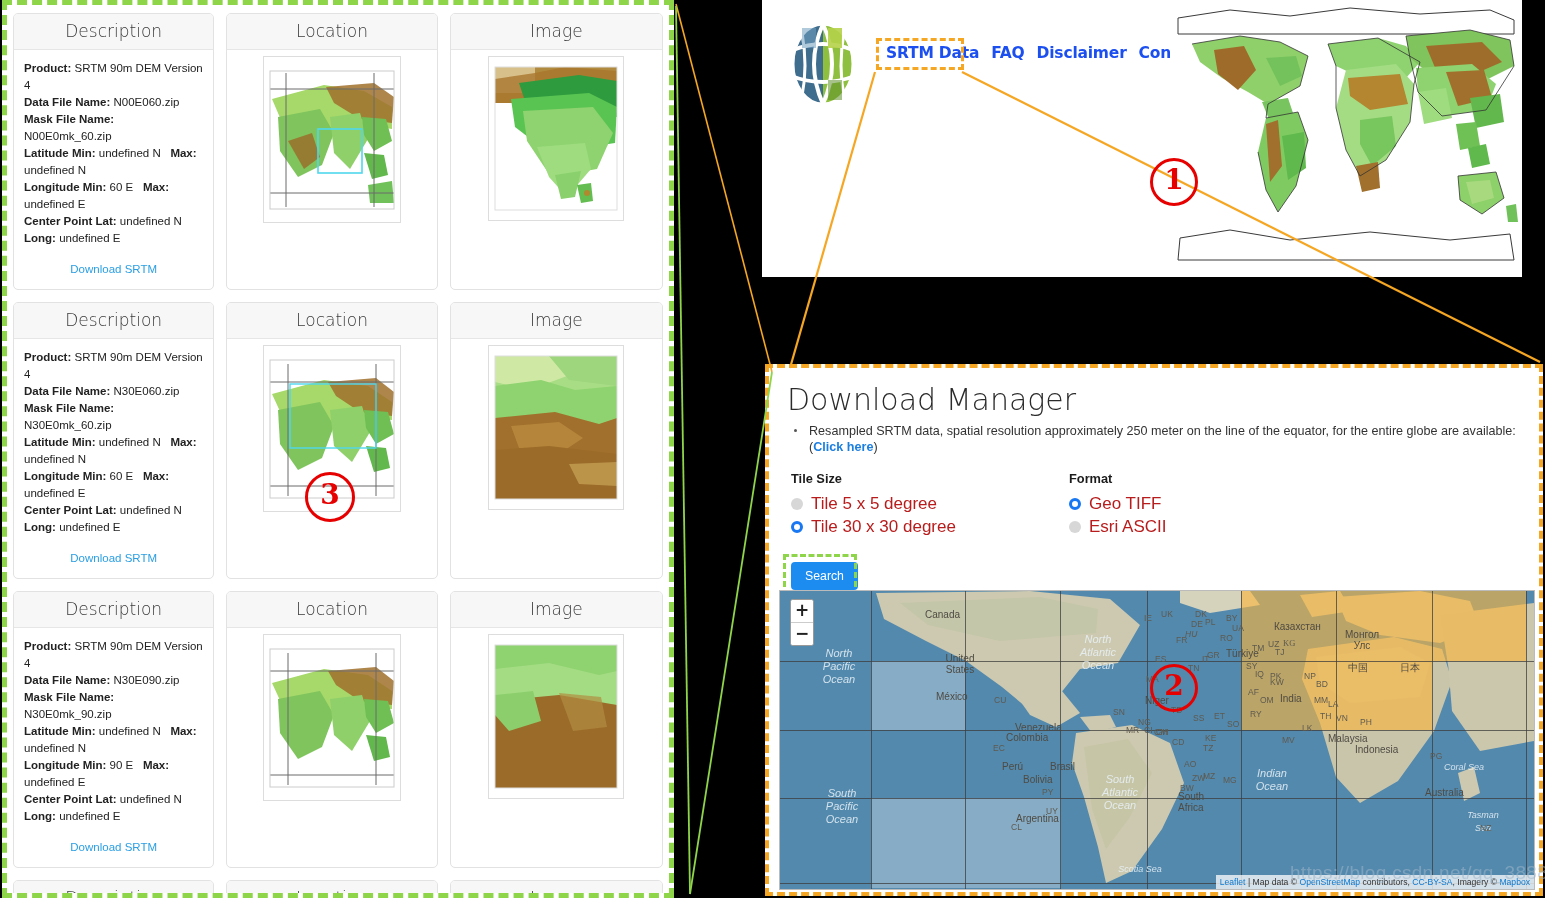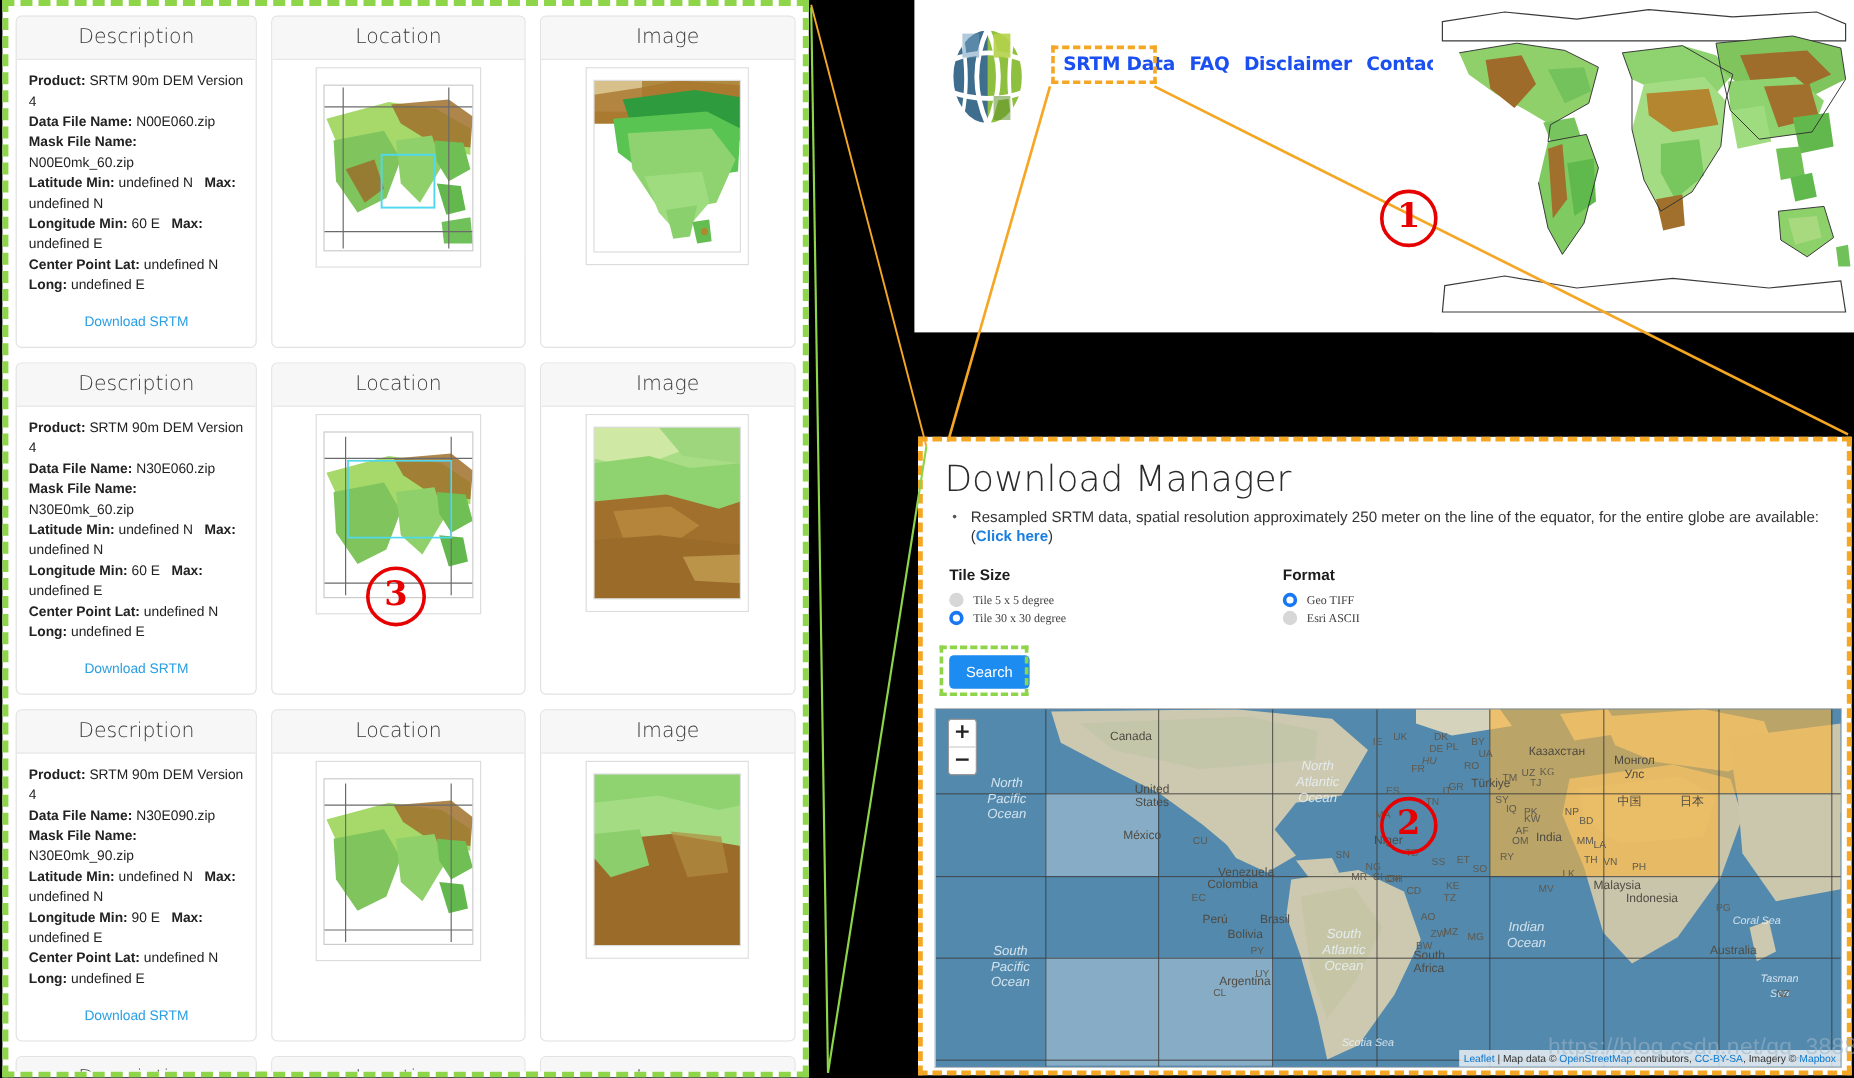--- a/index.html
+++ b/index.html
@@ -25,21 +25,21 @@
   .desc-lines b{font-weight:bold;}
   .dl-link{display:block;text-align:center;color:#2a9fe3;font-size:11.5px;
      margin-top:16px;margin-bottom:6px;text-decoration:none;cursor:pointer;}
   .thumb-wrap{display:flex;justify-content:center;align-items:center;padding:6px 0 4px 0;}
   .thumb{border:1px solid #dddddd;background:#fff;}
   .thumb.loc{width:136px;height:165px;}
   .thumb.img{width:134px;height:163px;}
 
   
   #site-header{position:absolute;left:762px;top:0;width:760px;height:277px;
-     background:#fff;overflow:hidden;padding-left:24px;}
+     background:#fff;overflow:hidden;}
   #globe-logo{position:absolute;left:26px;top:22px;width:70px;height:84px;}
   #main-nav{position:absolute;left:118px;top:42px;display:flex;align-items:center;gap:0;}
   .nav-link{color:#1b4ff0;font-weight:bold;font-size:15.5px;
      font-family:"DejaVu Sans",sans-serif;letter-spacing:-.2px;
      text-decoration:none;cursor:pointer;white-space:nowrap;padding:2px 6px;}
   #nav-hl{position:absolute;left:114px;top:38px;width:88px;height:32px;
      border:3px dashed #f5a623;box-sizing:border-box;pointer-events:none;}
   #world-map{position:absolute;right:0;top:0;width:352px;height:277px;}
 
   
@@ -54,21 +54,21 @@
      width:3px;height:3px;background:#555;border-radius:50%;}
   .bullets li.strong{font-weight:bold;}
   .click-here{color:#1b7fe0;font-weight:bold;text-decoration:none;cursor:pointer;}
   #options{display:flex;margin:16px 0 0 22px;}
   .opt-col{width:278px;}
   .opt-title{font-weight:bold;font-size:12.8px;color:#1c1c1c;margin-bottom:8px;}
   .radio-row{display:flex;align-items:center;margin-bottom:3px;cursor:pointer;}
   .radio{width:12px;height:12px;border-radius:50%;background:#d7d7d7;
      margin-right:8px;flex:0 0 auto;box-sizing:border-box;}
   .radio.on{background:#fff;border:3px solid #1877f2;}
-  .radio-label{font-size:10px;color:#404040;font-family:Liberation Serif, serif;}
+  .radio-label{font-size:17px;color:#b91c1c;}
   #search-zone{position:relative;margin:22px 0 0 22px;width:70px;}
   #search-btn{background:#1d8cf0;color:#fff;border:none;border-radius:4px;
      font-size:12.3px;padding:7px 14px;cursor:pointer;
      font-family:"Liberation Sans",sans-serif;}
   #search-hl{position:absolute;left:-8px;top:-8px;width:74px;height:42px;
      border:3px dashed #8ed54a;box-sizing:border-box;pointer-events:none;}
 
   
   #tile-map{position:absolute;left:10px;top:222px;width:756px;height:300px;
      background:#4a7ea8;overflow:hidden;border:1px solid #bbb;box-sizing:border-box;}
@@ -551,21 +551,21 @@
       <div class="land-label" style="left:412px;top:182px;">ZW</div>
       <div class="land-label" style="left:423px;top:180px;">MZ</div>
       <div class="land-label" style="left:443px;top:184px;">MG</div>
       <div class="land-label" style="left:400px;top:192px;">BW</div>
       <div class="land-label big" style="left:398px;top:200px;width:42px;">South<br>Africa</div>
       <div class="land-label big" style="left:494px;top:30px;">Казахстан</div>
       <div class="land-label" style="left:488px;top:48px;">UZ</div>
       <div class="land-label" style="left:503px;top:47px;font-family:Liberation Serif, serif;">KG</div>
       <div class="land-label" style="left:472px;top:52px;">TM</div>
       <div class="land-label" style="left:495px;top:56px;">TJ</div>
-      <div class="land-label" style="left:483px;top:66px;margin-top:30px;">AF</div>
+      <div class="land-label" style="left:468px;top:66px;margin-top:30px;">AF</div>
       <div class="land-label" style="left:490px;top:80px;">PK</div>
       <div class="land-label" style="left:524px;top:80px;">NP</div>
       <div class="land-label" style="left:536px;top:88px;">BD</div>
       <div class="land-label big" style="left:500px;top:102px;">India</div>
       <div class="land-label" style="left:534px;top:104px;">MM</div>
       <div class="land-label" style="left:548px;top:108px;">LA</div>
       <div class="land-label" style="left:540px;top:120px;">TH</div>
       <div class="land-label" style="left:556px;top:122px;">VN</div>
       <div class="land-label" style="left:580px;top:126px;">PH</div>
       <div class="land-label" style="left:522px;top:132px;">LK</div>

